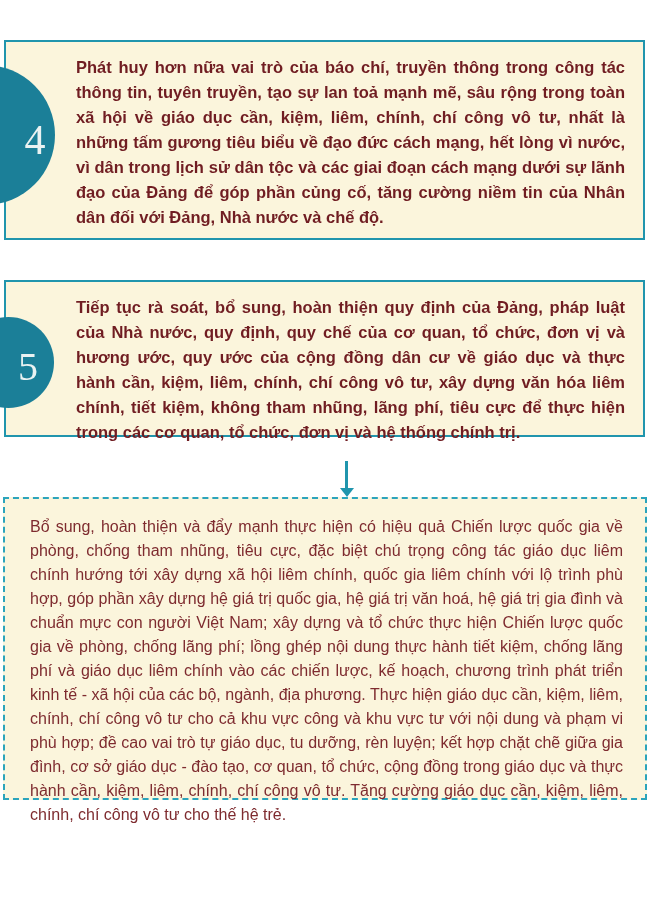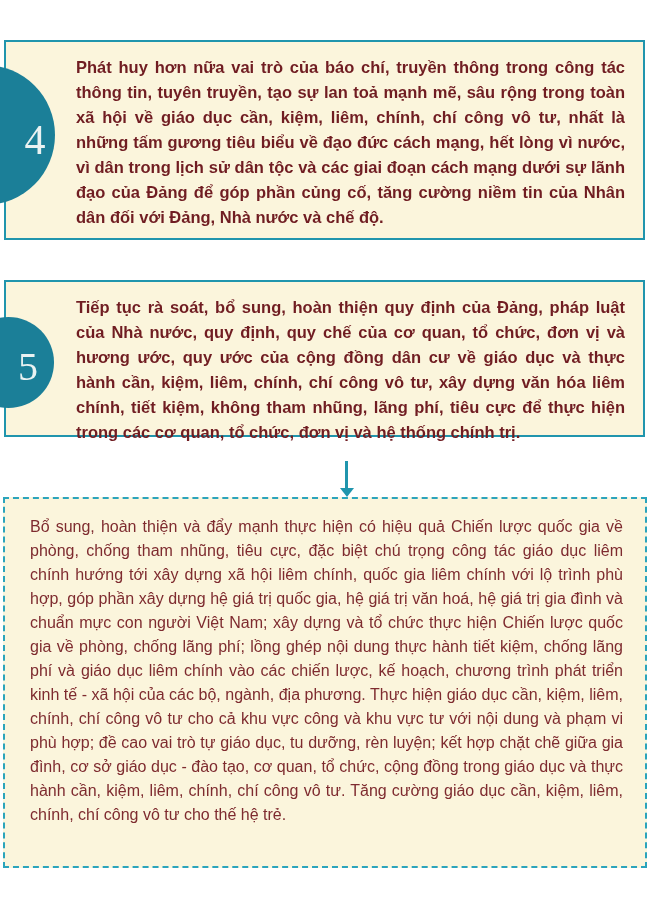--- a/index.html
+++ b/index.html
@@ -71,21 +71,21 @@
     left:340px;top:488px;
     width:0;height:0;
     border-left:7px solid transparent;
     border-right:7px solid transparent;
     border-top:9px solid var(--card_border);
     z-index:1;
   }
   .summary-box{
     position:absolute;
     left:3px;top:497px;
-    width:644px;height:371px;
+    width:644px;height:303px;
     background:var(--card_bg);
     border:2px dashed var(--dashed_border);
     padding:16px 22px 0 25px;
   }
   .summary-text{
     color:var(--text_normal);
     font-size:16px;
     line-height:24px;
     text-align:justify;
   }

